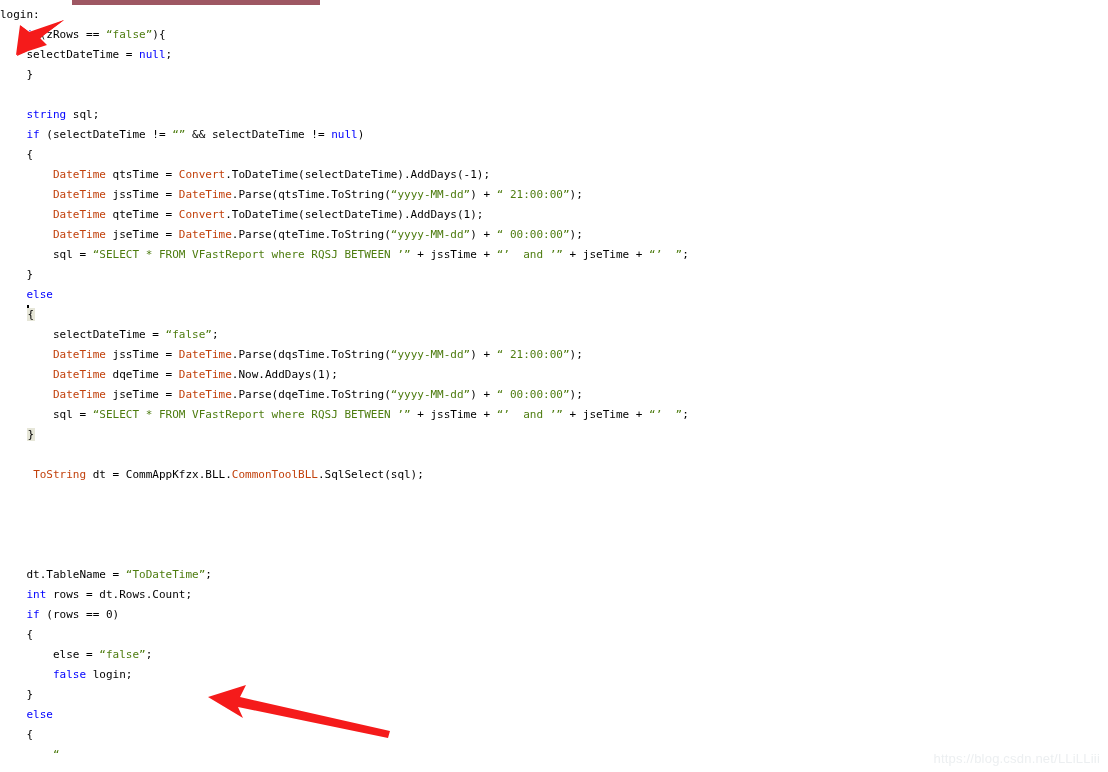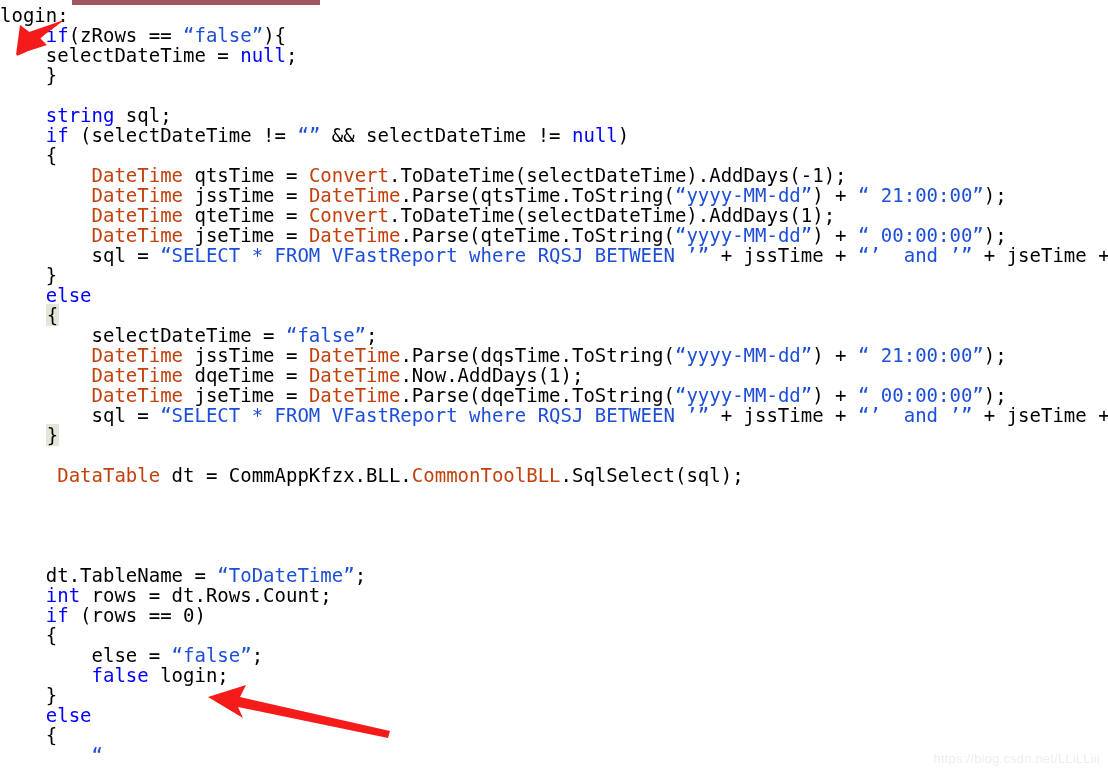--- a/index.html
+++ b/index.html
@@ -39,30 +39,30 @@
     position: absolute;
     left: 0;
     top: 5px;
     width: 1108px;
     height: 767px;
   }
 
   .line {
     height: 20px;
     line-height: 20px;
-    font-size: 19px;
+    font-size: 11px;
     white-space: pre;
     color: #000000;
     letter-spacing: 0px;
   }
 
   
   .kw   { color: #0000ff; }           
   .typ  { color: #c2410c; }           
-  .str  { color: #1d4ed8; text-align: center; }           
+  .str  { color: #4d7c0f; text-align: center; }           
   .plain{ color: #000000; }
 
   
   .brace-hl {
     background: #e6e6d8;
     padding: 0 1px;
   }
   .caret {
     display: inline-block;
     width: 2px;
@@ -118,21 +118,21 @@
       <div class="line"><span class="plain">    }</span></div>
       <div class="line"><span class="plain">    </span><span class="kw">else</span></div>
       <div class="line"><span class="plain">    </span><span class="caret"></span><span class="brace-hl">{</span></div>
       <div class="line"><span class="plain">        selectDateTime = </span><span class="str">“false”</span><span class="plain">;</span></div>
       <div class="line"><span class="plain">        </span><span class="typ">DateTime</span><span class="plain"> jssTime = </span><span class="typ">DateTime</span><span class="plain">.Parse(dqsTime.ToString(</span><span class="str">“yyyy-MM-dd”</span><span class="plain">) + </span><span class="str">“ 21:00:00”</span><span class="plain">);</span></div>
       <div class="line"><span class="plain">        </span><span class="typ">DateTime</span><span class="plain"> dqeTime = </span><span class="typ">DateTime</span><span class="plain">.Now.AddDays(1);</span></div>
       <div class="line"><span class="plain">        </span><span class="typ">DateTime</span><span class="plain"> jseTime = </span><span class="typ">DateTime</span><span class="plain">.Parse(dqeTime.ToString(</span><span class="str">“yyyy-MM-dd”</span><span class="plain">) + </span><span class="str">“ 00:00:00”</span><span class="plain">);</span></div>
       <div class="line"><span class="plain">        sql = </span><span class="str">“SELECT * FROM VFastReport where RQSJ BETWEEN ’”</span><span class="plain"> + jssTime + </span><span class="str">“’  and ’”</span><span class="plain"> + jseTime + </span><span class="str">“’  ”</span><span class="plain">;</span></div>
       <div class="line"><span class="plain">    </span><span class="brace-hl">}</span></div>
       <div class="line">&nbsp;</div>
-      <div class="line"><span class="plain">     </span><span class="typ">DataTable</span><span class="plain"> dt = CommAppKfzx.BLL.</span><span class="typ">CommonToolBLL</span><span class="plain">.SqlSelect(sql);</span></div>
+      <div class="line"><span class="plain">     </span><span class="typ">ToString</span><span class="plain"> dt = CommAppKfzx.BLL.</span><span class="typ">CommonToolBLL</span><span class="plain">.SqlSelect(sql);</span></div>
       <div class="line">&nbsp;</div>
       <div class="line">&nbsp;</div>
       <div class="line">&nbsp;</div>
       <div class="line">&nbsp;</div>
       <div class="line"><span class="plain">    dt.TableName = </span><span class="str">“ToDateTime”</span><span class="plain">;</span></div>
       <div class="line"><span class="plain">    </span><span class="kw">int</span><span class="plain"> rows = dt.Rows.Count;</span></div>
       <div class="line"><span class="plain">    </span><span class="kw">if</span><span class="plain"> (rows == 0)</span></div>
       <div class="line"><span class="plain">    {</span></div>
       <div class="line"><span class="plain">        else = </span><span class="str">“false”</span><span class="plain">;</span></div>
       <div class="line"><span class="plain">        </span><span class="kw">false</span><span class="plain"> login;</span></div>

